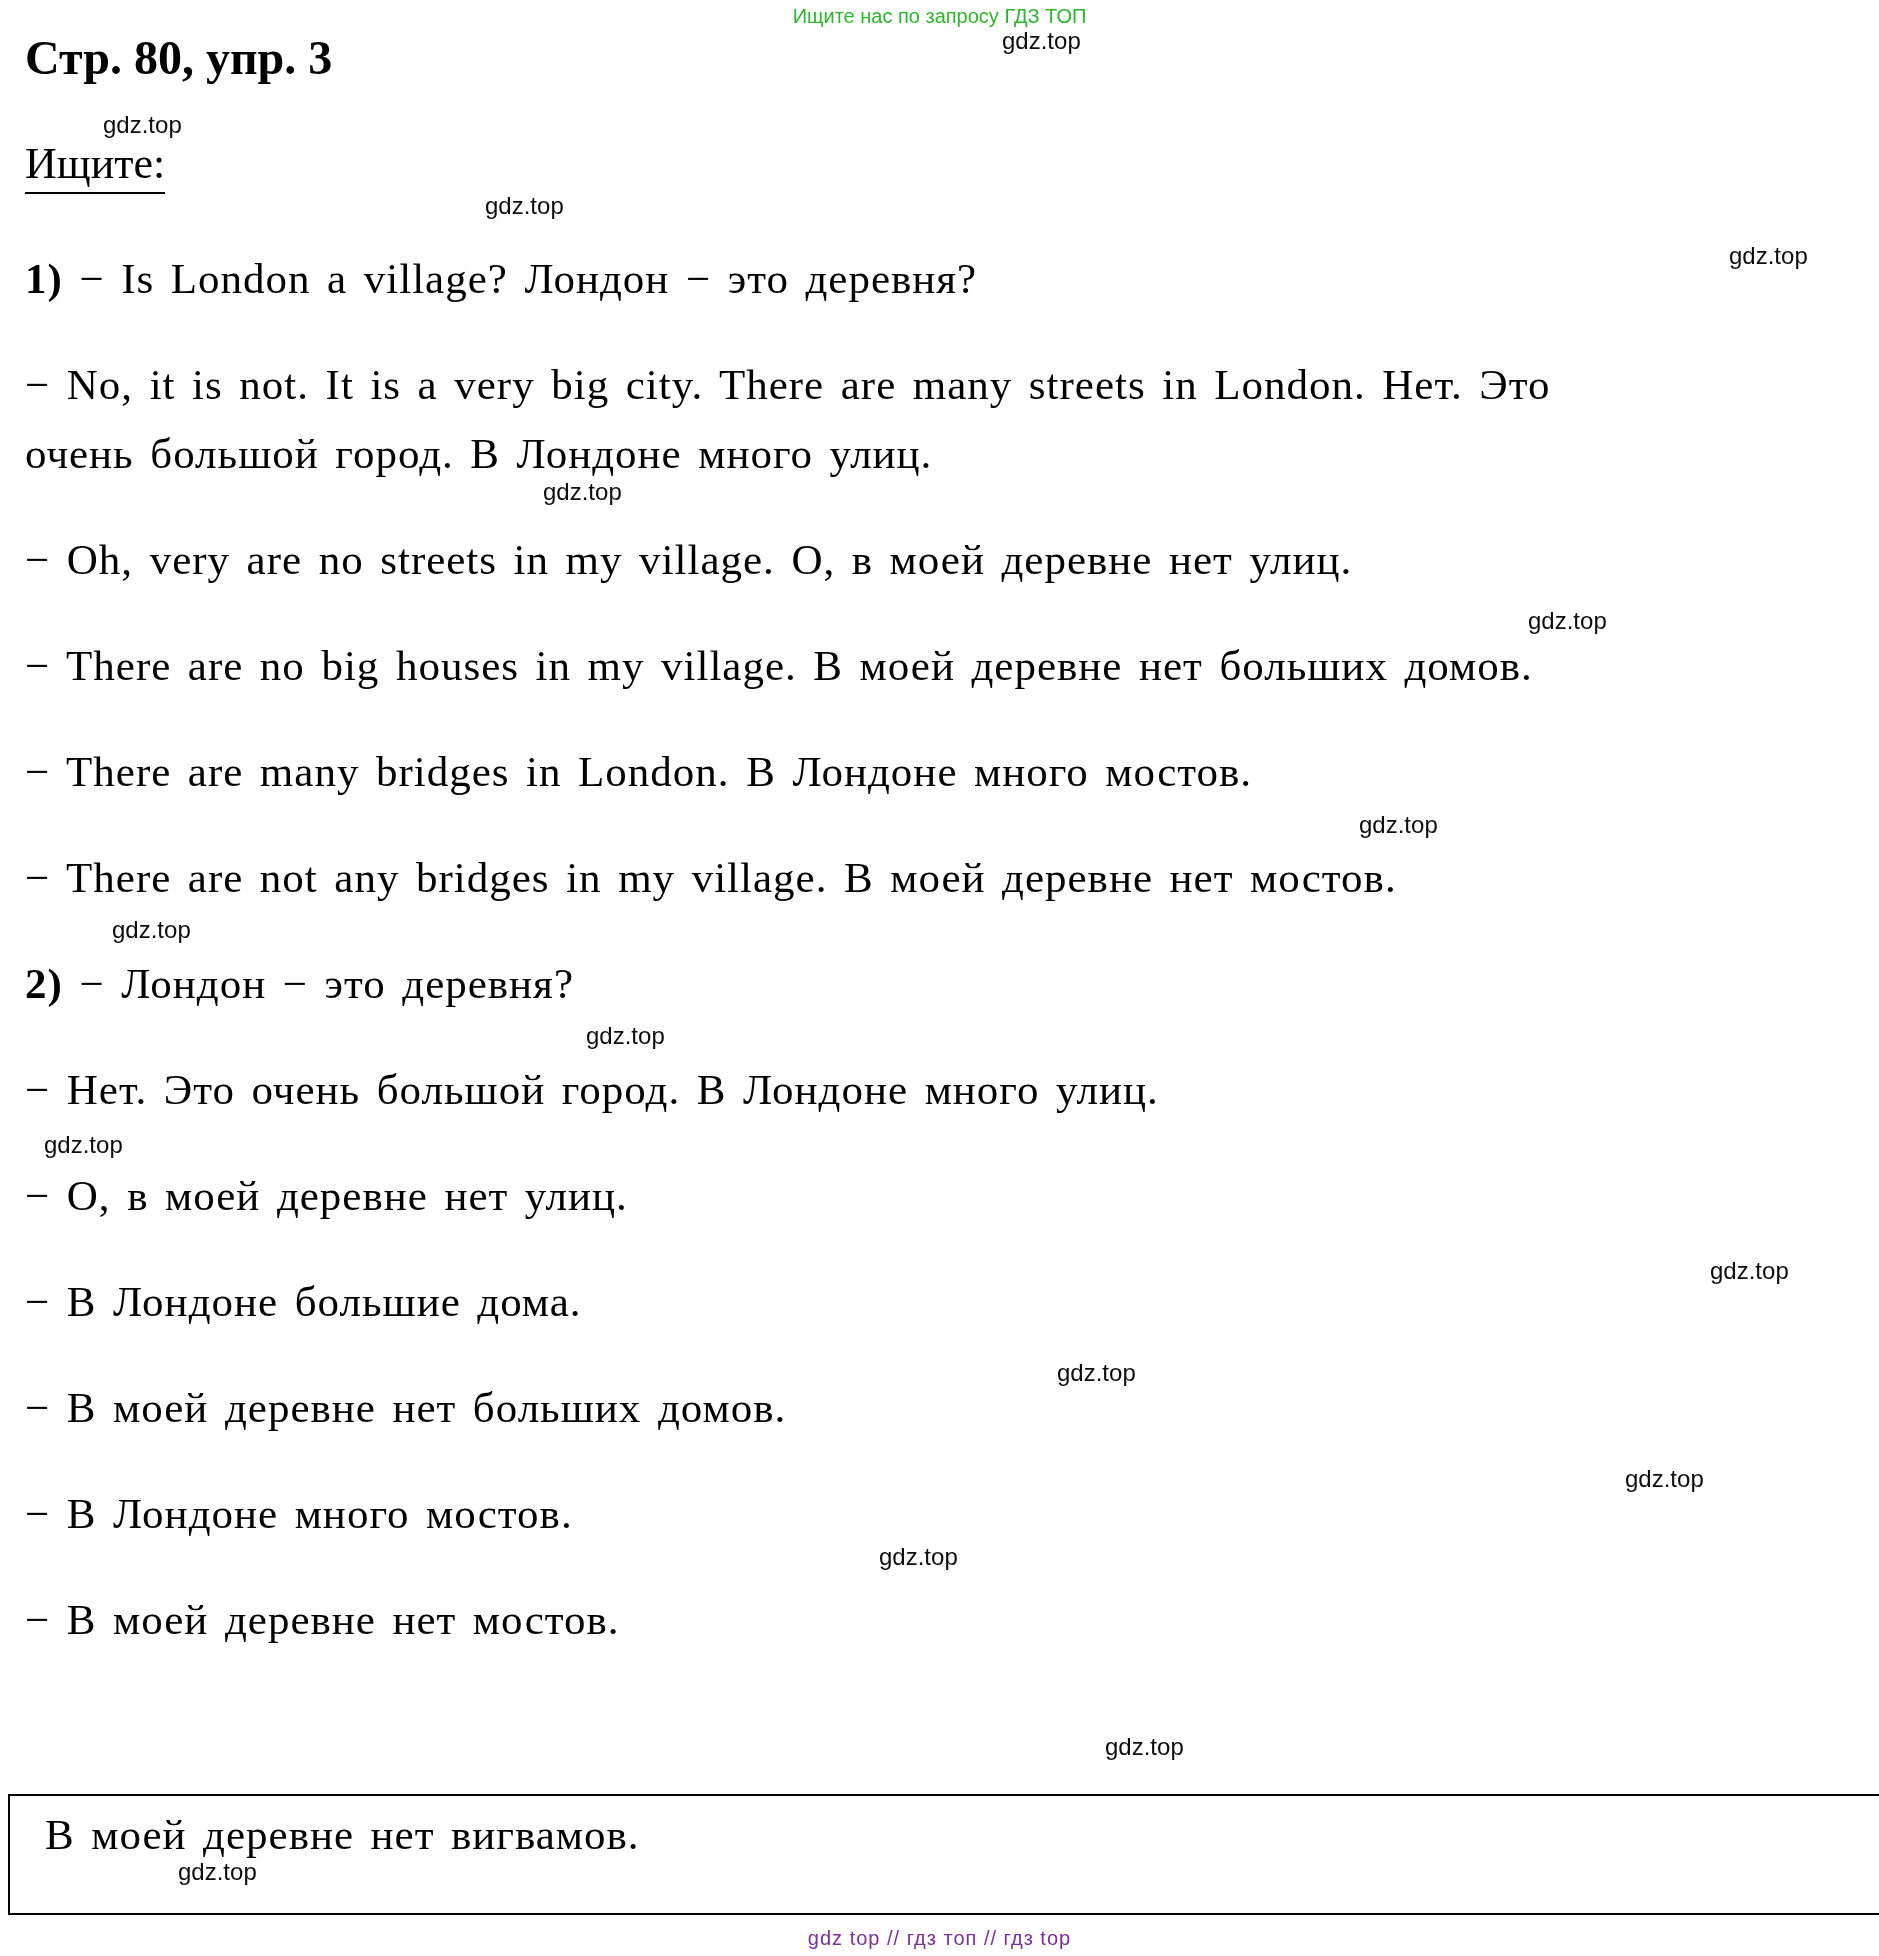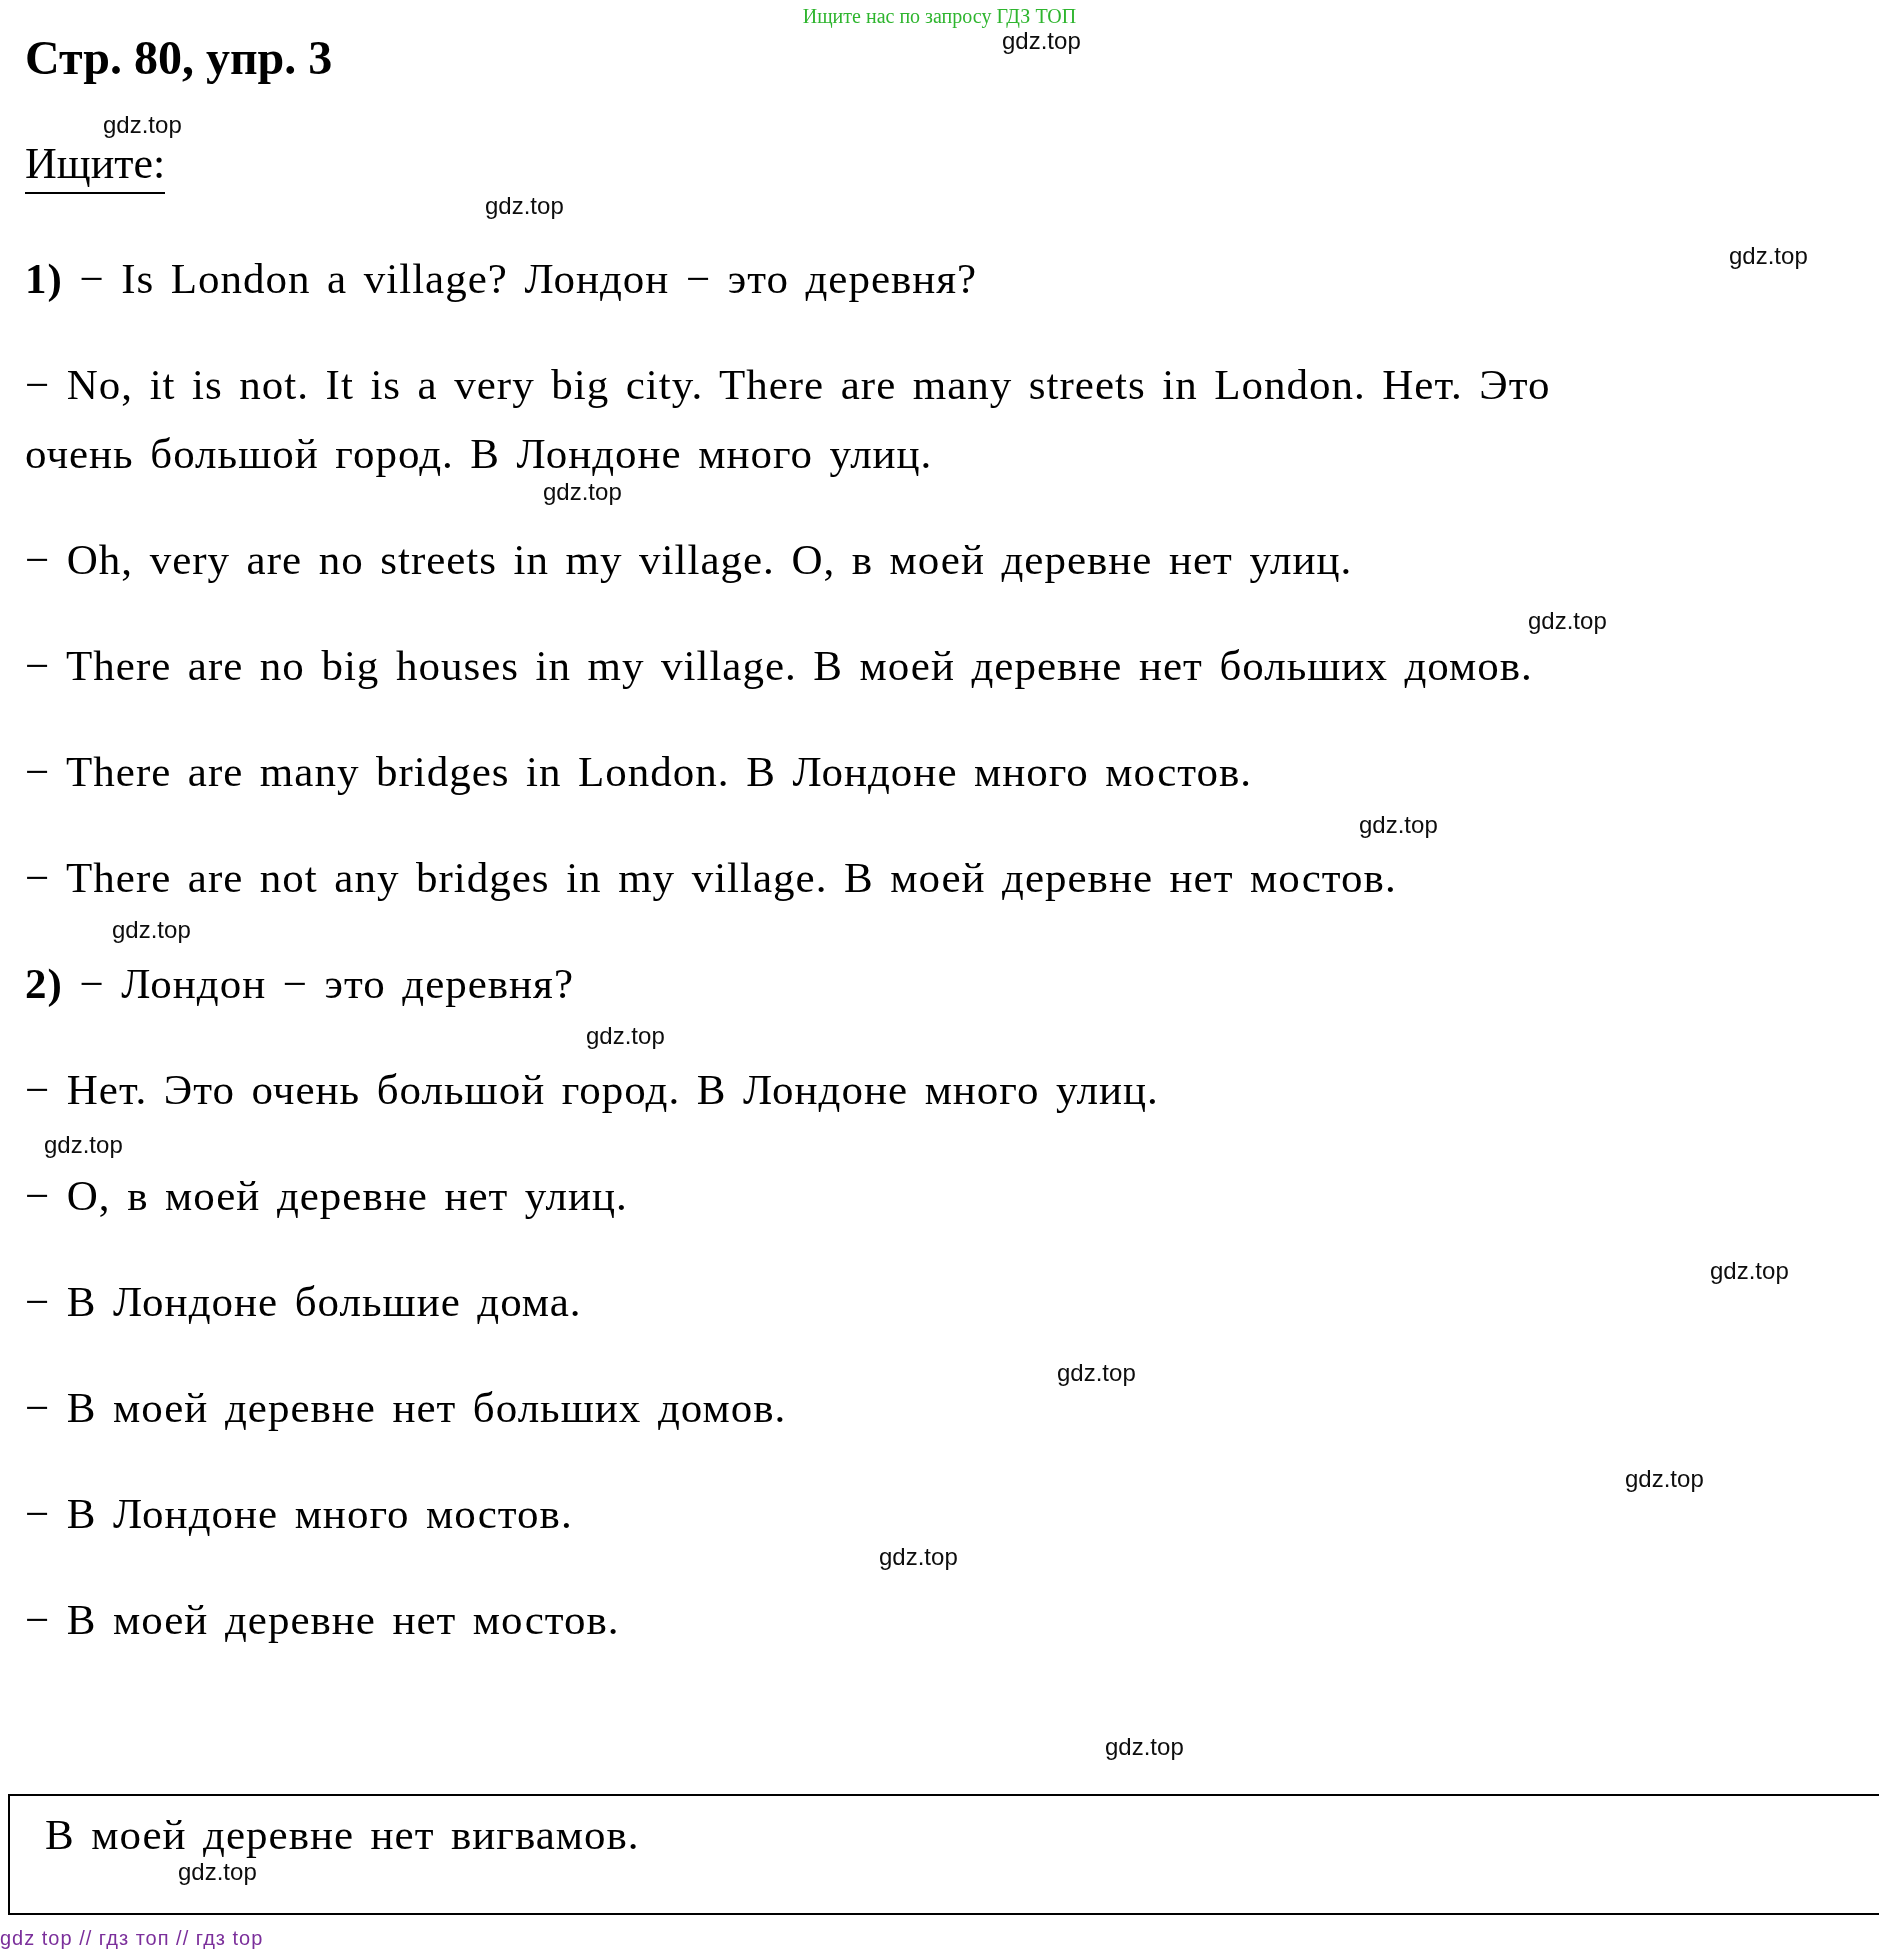--- a/index.html
+++ b/index.html
@@ -7,21 +7,21 @@
     position:relative;
     width:1879px; height:1957px;
     background:#ffffff;
     color:#000000;
     font-family:"Liberation Serif", serif;
     overflow:hidden;
   }
   .promo {
     position:absolute; top:4.8px; left:0; width:100%;
     text-align:center;
-    font-family:Liberation Serif, serif;
+    font-family:Liberation Sans, sans-serif;
     font-size:20px; color:#2eb52e;
   }
   .wm {
     position:absolute;
     font-family:"Liberation Sans", sans-serif;
     font-size:24px; color:#0d0d0d;
     white-space:nowrap; line-height:1;
   }
   .content { position:absolute; left:25px; top:0; width:1829px; }
   .title {
@@ -51,21 +51,21 @@
     border:2.9px solid #000;
     box-sizing:border-box;
   }
   .hlbox .boxtext {
     margin:11.5px 0 0 35px;
     font-size:43px; line-height:54px;
     letter-spacing:1px; word-spacing:4.8px;
   }
   .footer {
     position:absolute; top:1927px; left:0; width:100%;
-    text-align:left;
+    text-align:center;
     font-family:"Liberation Sans", sans-serif;
     font-size:20px; letter-spacing:1px;
     color:#7b2f9b;
   }
 </style>
 </head>
 <body>
 
 <div id="page">
 

